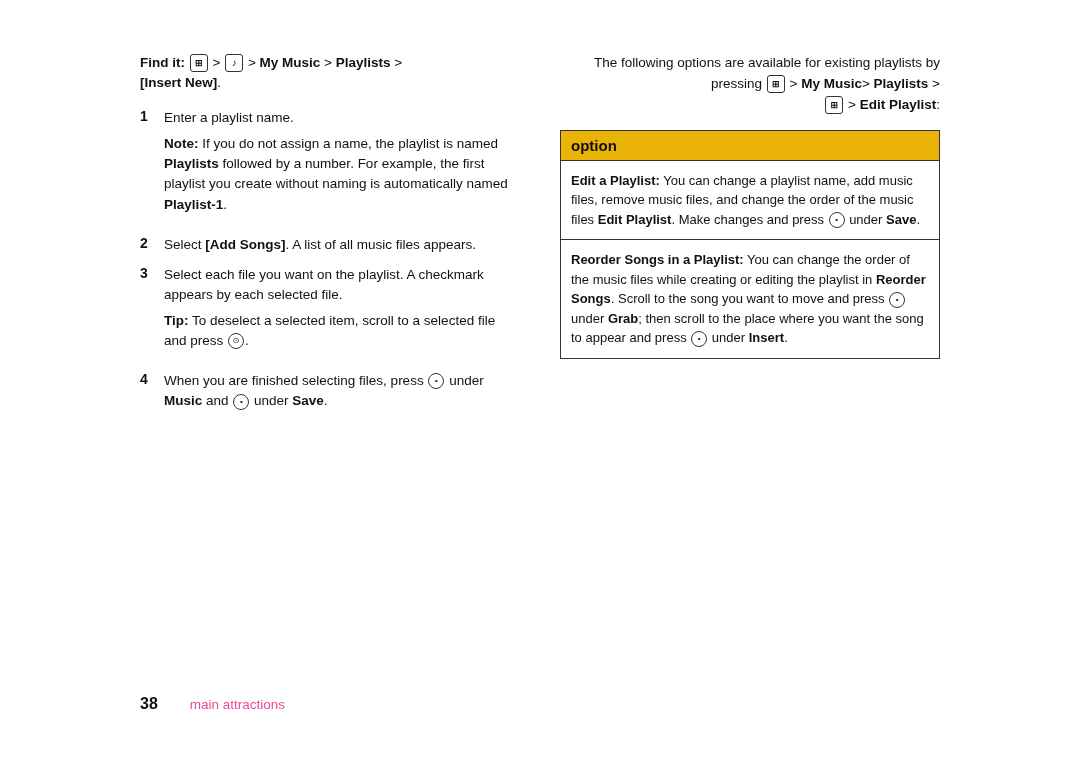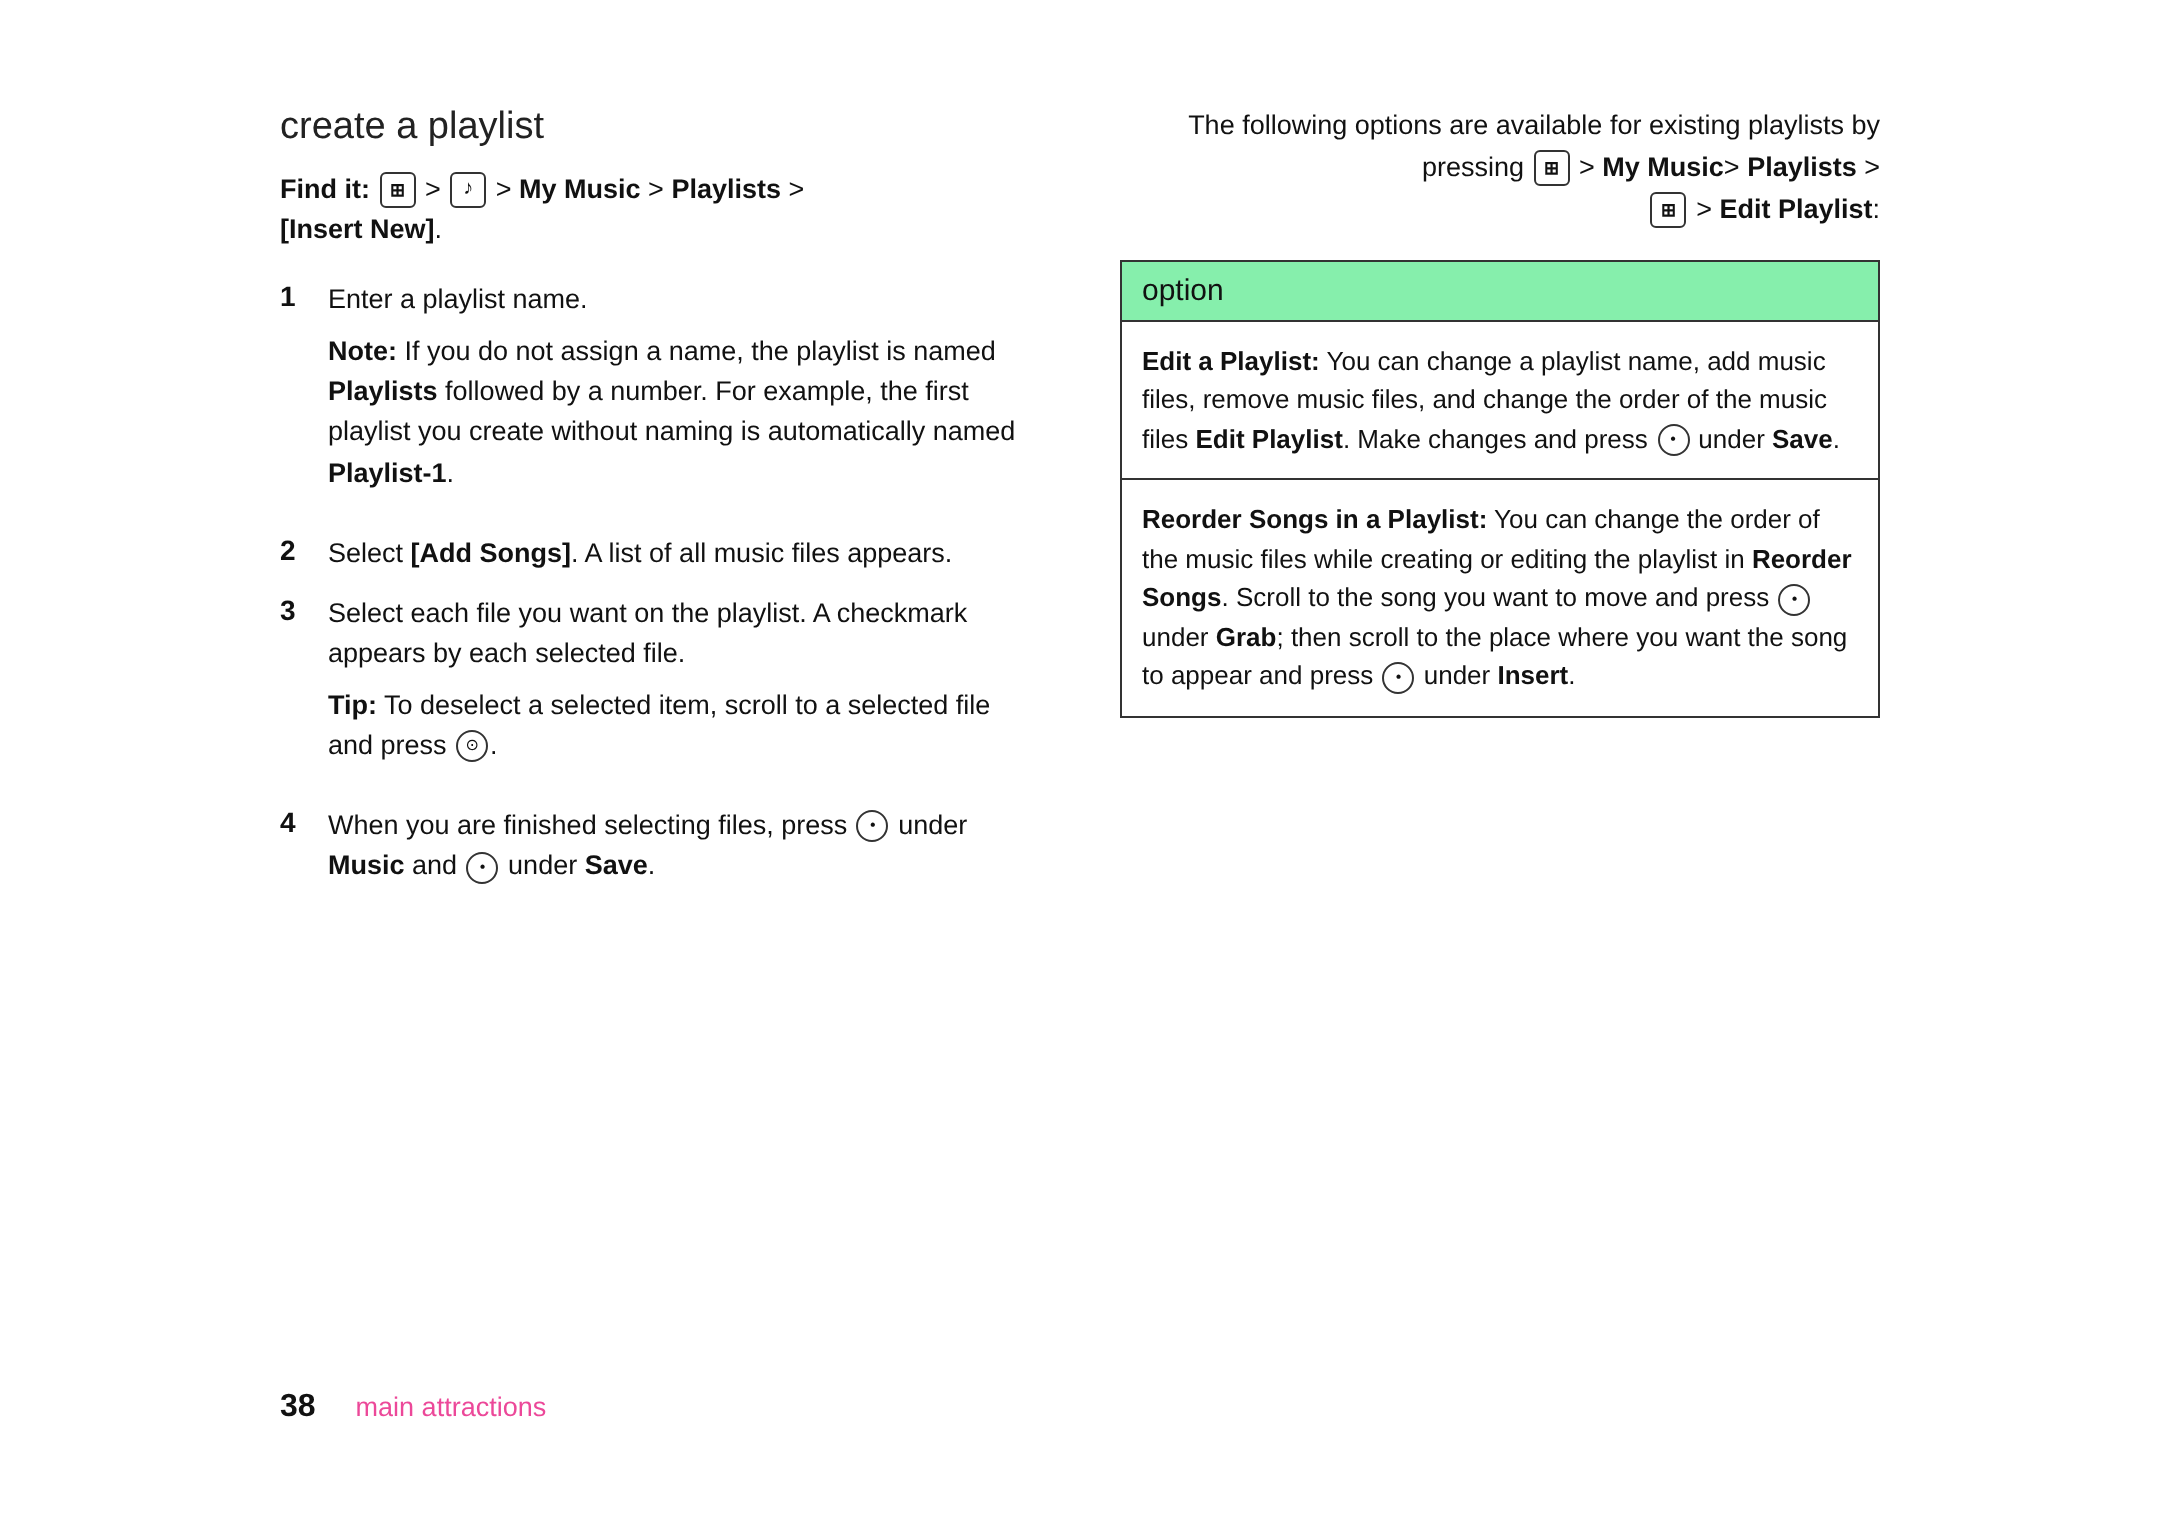--- a/index.html
+++ b/index.html
@@ -135,21 +135,21 @@
       margin-bottom: 10px;
     }
 
     .tip-block .bold {
       font-weight: bold;
     }
 
     .footer-bar {
       display: flex;
       align-items: baseline;
-      gap: 20px;
+      gap: 32px;
       margin-top: auto;
       padding-top: 20px;
     }
 
     .page-num {
       font-size: 16px;
       font-weight: bold;
     }
 
     .footer-label {
@@ -168,24 +168,24 @@
     .intro-text .bold {
       font-weight: bold;
     }
 
     .options-table {
       border: 1.5px solid #333;
       width: 100%;
     }
 
     .options-header {
-      background: #86efac;
+      background: #eab308;
       border-bottom: 1.5px solid #333;
       padding: 6px 10px;
-      font-weight: normal;
+      font-weight: bold;
       font-size: 15px;
     }
 
     .option-row {
       padding: 10px 10px;
       font-size: 13px;
       line-height: 1.5;
       border-bottom: 1.5px solid #333;
     }
 
@@ -197,21 +197,20 @@
       font-weight: bold;
     }
   </style>
 </head>
 <body>
 
 <div class="page">
 
   <div class="left-col">
 
-    <div class="page-title">create a playlist</div>
 
     <div class="find-it-line">
       <span class="bold">Find it:</span>
       <span class="icon-box">⊞</span>
       &gt;
       <span class="icon-box music-icon">♪</span>
       &gt; <span class="bold">My Music</span>
       &gt; <span class="bold">Playlists</span>
       &gt;<br>
       <span class="bold">[Insert New]</span>.

